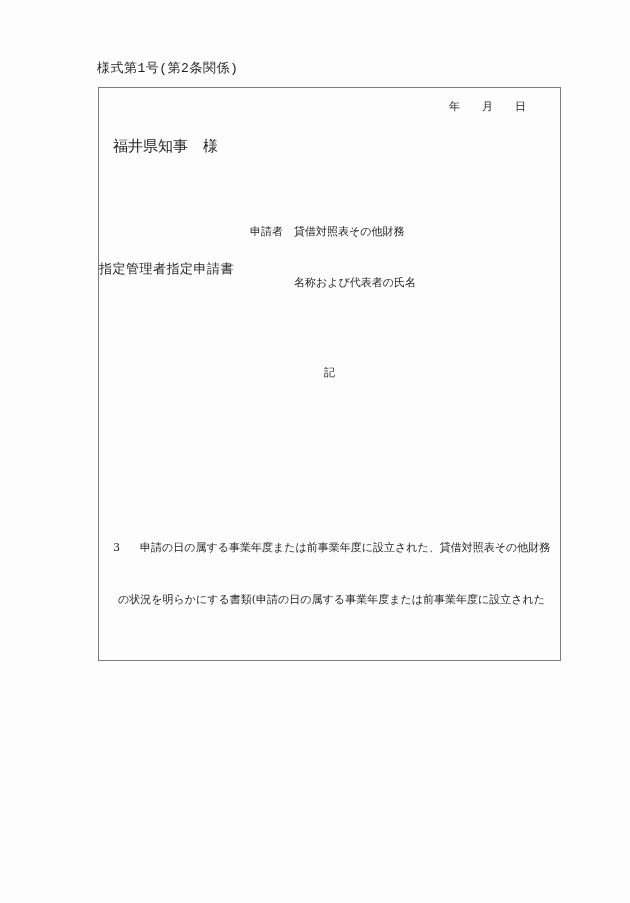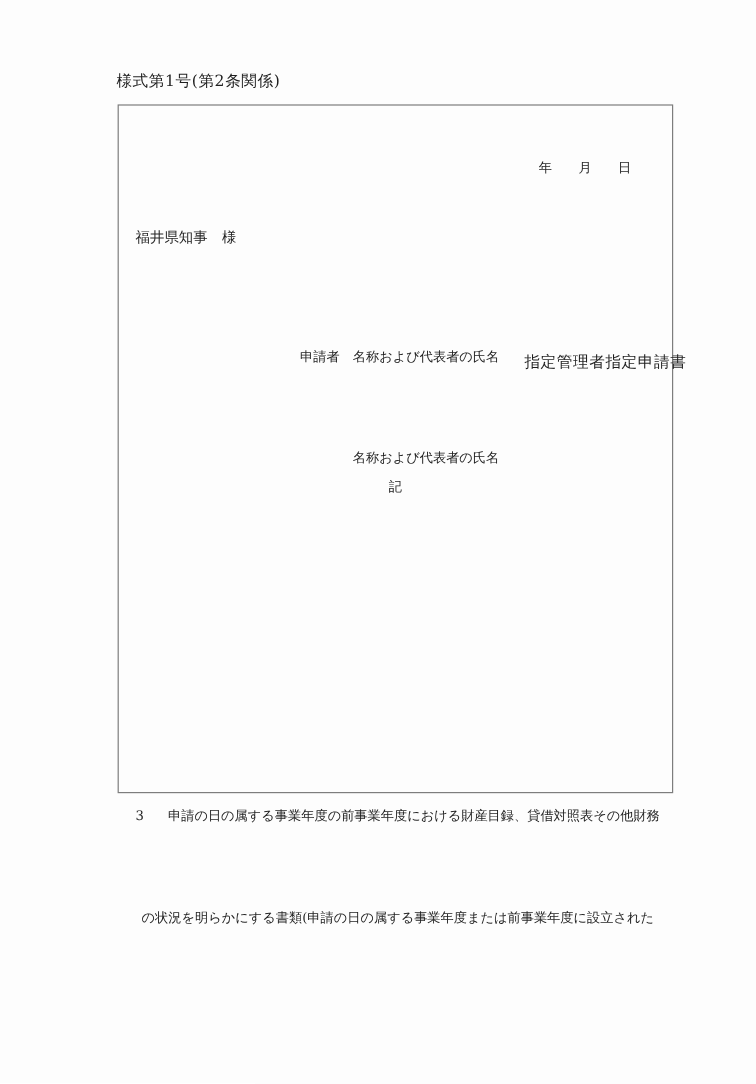--- a/index.html
+++ b/index.html
@@ -17,60 +17,61 @@
     overflow: hidden;
   }
   .form-label {
     position: absolute;
     left: 97px;
     top: 61px;
     font-size: 13px;
     line-height: 16px;
     letter-spacing: 0.5px;
     white-space: pre;
+    font-family: Liberation Mono, monospace;
   }
   .doc-box {
     position: absolute;
     left: 98px;
     top: 87px;
     width: 463px;
     height: 574px;
     border: 1px solid #7d7d7d;
     box-sizing: border-box;
     background: #fdfdfd;
   }
-  .doc-box * { white-space: pre; margin-top: 33px; }
+  .doc-box * { white-space: pre; }
   .date-line {
     position: absolute;
     top: 10px;
     right: 34px;
     font-size: 11px;
     line-height: 17px;
   }
   .addressee {
     position: absolute;
-    top: 69px;
+    top: 50px;
     left: 14px;
-    font-size: 12px;
+    font-size: 15px;
     line-height: 17px;
   }
   .applicant {
     position: absolute;
     top: 101px;
     left: 151px;
     font-size: 11px;
     line-height: 17px;
   }
   .applicant .line2 { margin-left: 44px; }
   .doc-title {
     position: absolute;
     top: 173px;
-    left: 12px;
+    left: 0;
     width: 100%;
-    text-align: right;
+    text-align: left;
     font-size: 13px;
     line-height: 17px;
     letter-spacing: 0.5px;
     font-family: Liberation Mono, monospace;
   }
   .body-par {
     position: absolute;
     top: 227px;
     left: 6px;
     width: 452px;
@@ -107,37 +108,37 @@
 
   <div class="form-label">様式第1号(第2条関係)</div>
 
   <div class="doc-box">
 
     <div class="date-line">年　　月　　日</div>
 
     <div class="addressee">福井県知事　様</div>
 
     <div class="applicant">
-      <div class="line1">申請者　名称および代表者の氏名</div>
+      <div class="line1">申請者　貸借対照表その他財務</div>
       <div class="line2">名称および代表者の氏名</div>
     </div>
 
     <div class="doc-title">指定管理者指定申請書</div>
 
     <div class="body-par">
     </div>
 
     <div class="record-marker">記</div>
 
     <div class="attachment-list">
 
 
 
       <div class="li">
-        <div class="li-line"><span class="num">3</span><span>申請の日の属する事業年度の前事業年度における財産目録、貸借対照表その他財務</span></div>
+        <div class="li-line"><span class="num">3</span><span>申請の日の属する事業年度または前事業年度に設立された、貸借対照表その他財務</span></div>
         <div class="li-line cont">の状況を明らかにする書類(申請の日の属する事業年度または前事業年度に設立された</div>
       </div>
 
       
 
       
 
       
 
       

